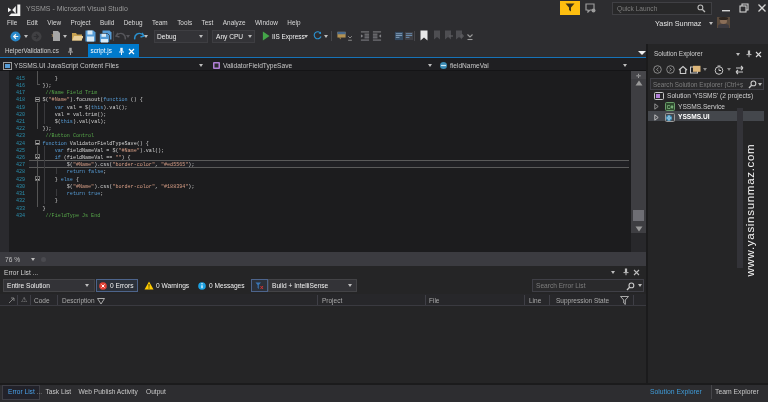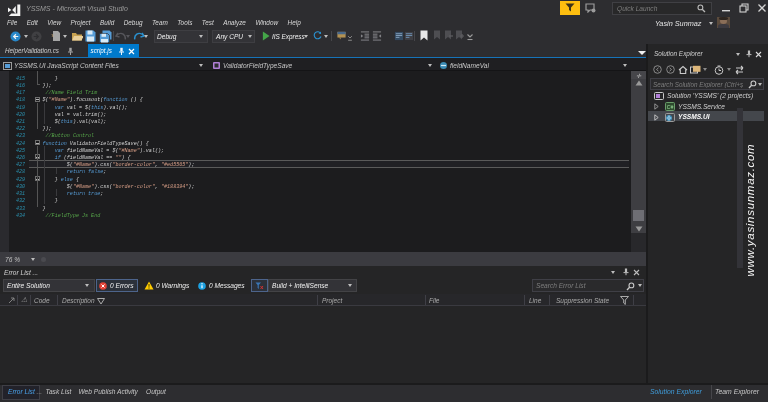--- a/index.html
+++ b/index.html
@@ -1,19 +1,19 @@
 <!DOCTYPE html>
 <html><head>
 <meta charset="utf-8">
 <style>
   * { margin:0; padding:0; box-sizing:border-box; }
   html,body { width:768px; height:402px; background:#2d2d30; overflow:hidden; }
   body { font-family:"Liberation Sans", sans-serif; }
   .abs { position:absolute; }
-  #win { position:relative; width:768px; height:402px; background:#2d2d30;font-style:italic; }
+  #win { position:relative; width:768px; height:402px; background:#2d2d30; }
   .caret { width:0; height:0; border-left:2.5px solid transparent; border-right:2.5px solid transparent; border-top:3px solid #bdbdbd; }
 </style>
 </head>
 <body>
 <div id="win">
 
 <div class="abs" style="left:0;top:0;width:768px;height:17px;background:#2d2d30;"></div>
 <svg class="abs" style="left:7px;top:3px;" width="14" height="13" viewBox="0 0 14 13">
   <path d="M10.3 1.5 L13.3 1.5 L13.3 13 L1.8 13 L4.4 10.4 L10.3 10.4 Z" fill="#f4f4f4"></path>
   <path d="M1 4.6 L4.4 6.9 L1 9.2 Z M8.8 3 L5.2 6.9 L8.8 10.8 Z" fill="#f4f4f4"></path>

